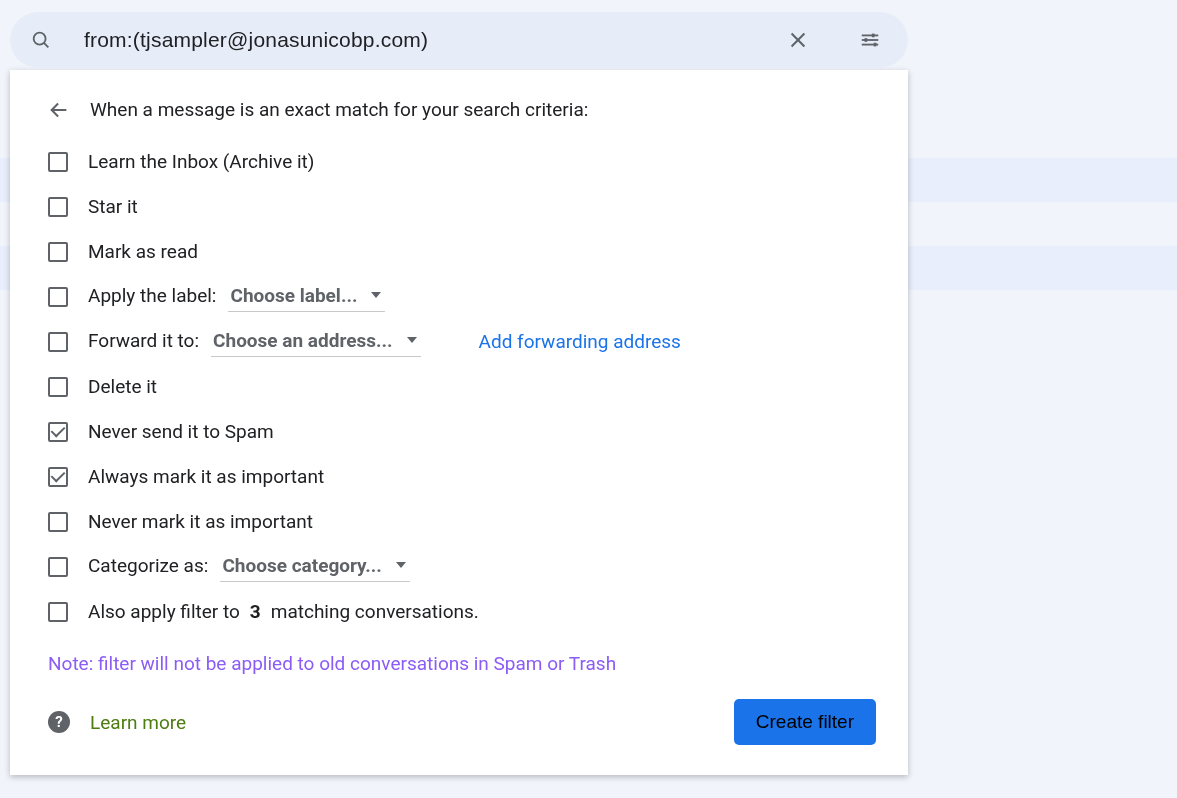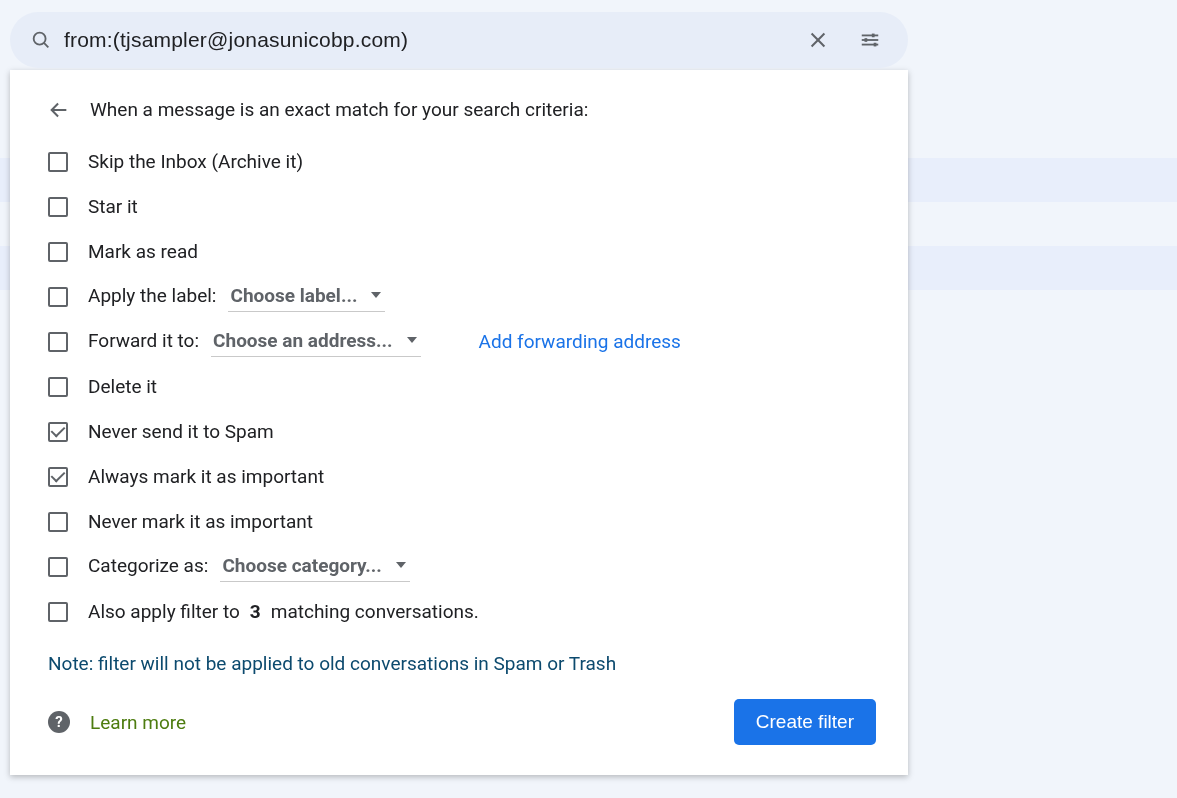--- a/index.html
+++ b/index.html
@@ -32,21 +32,21 @@
   .search-bar {
     position: relative;
     z-index: 2;
     display: flex;
     align-items: center;
     width: 898px;
     height: 56px;
     background: #e7edf8;
     border-radius: 28px;
     padding: 0 18px 0 20px;
-    gap: 12px;
+    gap: 32px;
   }
   .search-bar .search-icon {
     width: 22px; height: 22px; color: #5f6368;
     flex: 0 0 auto;
   }
   .search-bar .query {
     flex: 1 1 auto;
     font-size: 21px;
     letter-spacing: 0.2px;
     color: #202124;
@@ -116,35 +116,35 @@
     margin-left: 2px;
     font-weight: bold;
   }
   .select .tri {
     width: 0; height: 0;
     border-left: 5px solid transparent;
     border-right: 5px solid transparent;
     border-top: 6px solid #5f6368;
   }
   .link { color: #1a73e8; font-size: 19px; margin-left: 38px; cursor: pointer;}
-  .note { font-size: 19px; color: #0c4a6e; margin-top: 18px; margin-left: 0; }
+  .note { font-size: 19px; color: #8b5cf6; margin-top: 18px; margin-left: 0; }
   .footer-row{
     display:flex; align-items:center; justify-content:space-between;
     margin-top: 24px;
   }
   .learn { display:flex; align-items:center; gap:20px; }
   .help-icon{
     width:22px; height:22px; border-radius:50%;
     background:#5f6368; color:#fff;
     display:flex; align-items:center; justify-content:center;
     font-size:15px; font-weight:700;
   }
   .learn-text{ font-size:19px; color:#4d7c0f; cursor:pointer;}
   .create-btn{
-    background:#1a73e8; color:#ffffff; border:none;
+    background:#1a73e8; color:#000000; border:none;
     font-size:19px; font-weight:500;
     padding: 12px 22px; border-radius:5px; cursor:pointer;
   }
 </style>
 </head>
 <body>
 
 <div class="page">
   <div class="bg-row r1"></div>
   <div class="bg-row r2"></div>
@@ -187,21 +187,21 @@
           <polyline points="11,5 4,12 11,19"></polyline>
         </svg>
       </span>
       <span class="title">When a message is an exact match for your search criteria:</span>
     </div>
 
     <div class="options">
 
       <div class="opt-row">
         <span class="checkbox"></span>
-        <span class="opt-label">Skip the Inbox (Archive it)</span>
+        <span class="opt-label">Learn the Inbox (Archive it)</span>
       </div>
 
       <div class="opt-row">
         <span class="checkbox"></span>
         <span class="opt-label">Star it</span>
       </div>
 
       <div class="opt-row">
         <span class="checkbox"></span>
         <span class="opt-label">Mark as read</span>

